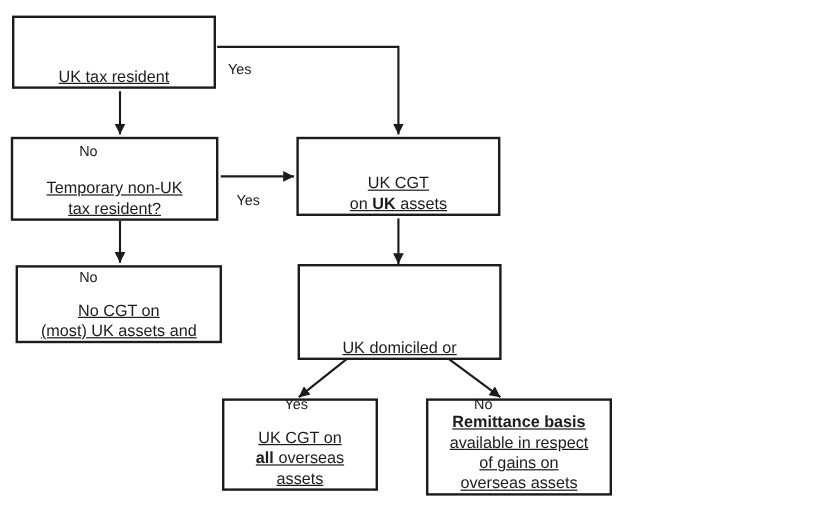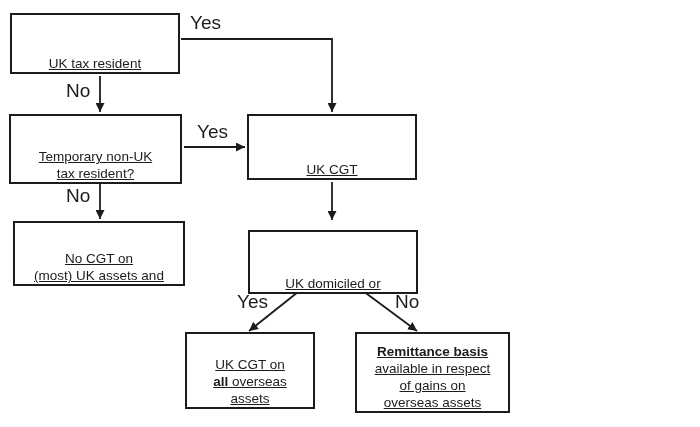--- a/index.html
+++ b/index.html
@@ -35,31 +35,32 @@
     text-align: center;
     font-size: 13.5px;
     line-height: 17px;
     z-index: 2;
     text-decoration: underline;
   }
   .node .line { white-space: nowrap; }
   .bold { font-weight: bold; }
   .edge-label {
     position: absolute;
-    font-size: 19px;
+    font-size: 12px;
     line-height: 17px;
     z-index: 3;
     white-space: nowrap;
+    margin-top: 36px;
   }
   
   .n1 { left: 10px;  top: 13px;  width: 170px; height: 61px; }
   .n2 { left: 9px;   top: 114px; width: 173px; height: 70px; }
   .n3 { left: 13px;  top: 221px; width: 172px; height: 65px; }
   .n4 { left: 247px; top: 114px; width: 170px; height: 66px; }
-  .n5 { left: 248px; top: 230px; width: 170px; height: 64px; }
+  .n5 { left: 248px; top: 220px; width: 170px; height: 80px; }
   .n6 { left: 185px; top: 332px; width: 130px; height: 77px; }
   .n7 { left: 355px; top: 332px; width: 155px; height: 81px; }
   
   .lbl-resident-yes { left: 190px; top: 14px; }
   .lbl-resident-no  { left: 66px;  top: 82px; }
   .lbl-temp-yes     { left: 197px; top: 123px; }
   .lbl-temp-no      { left: 66px;  top: 187px; }
   .lbl-dom-yes      { left: 237px; top: 293px; }
   .lbl-dom-no       { left: 395px; top: 293px; }
 </style>
@@ -92,20 +93,23 @@
     <div class="line">tax resident?</div>
   </div>
 
   <div class="node n3">
     <div class="line">No CGT on</div>
     <div class="line">(most) UK assets and</div>
   </div>
 
   <div class="node n4">
     <div class="line">UK CGT</div>
+    <div class="line">
+      <span>on </span><span class="bold">UK</span><span> assets</span>
+    </div>
   </div>
 
   <div class="node n5">
     <div class="line">UK domiciled or</div>
   </div>
 
   <div class="node n6">
     <div class="line">UK CGT on</div>
     <div class="line">
       <span class="bold">all</span><span> overseas</span>

